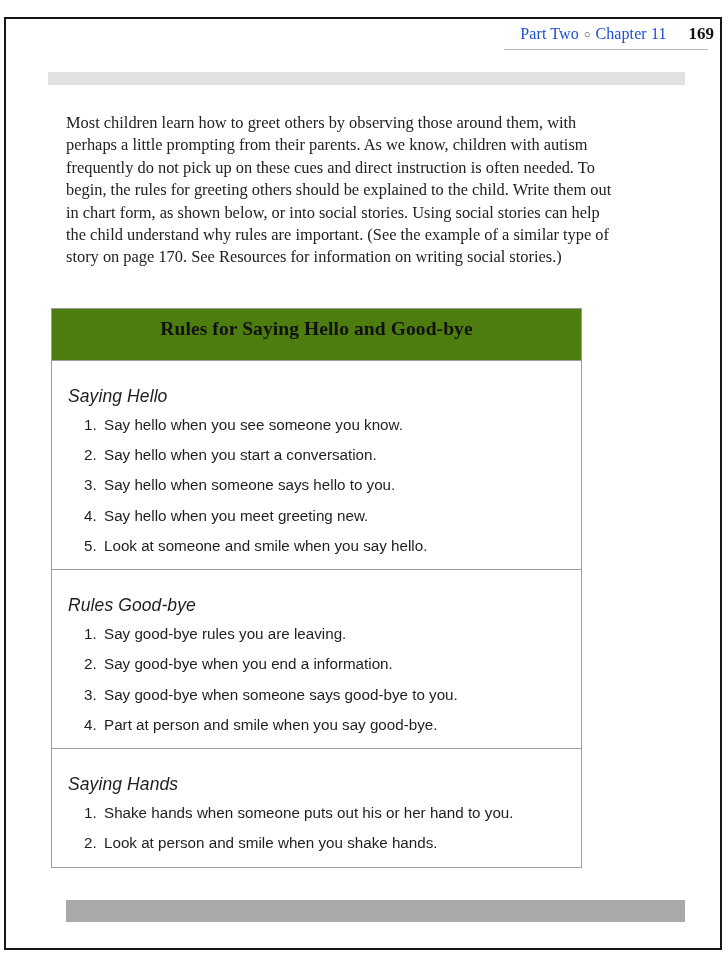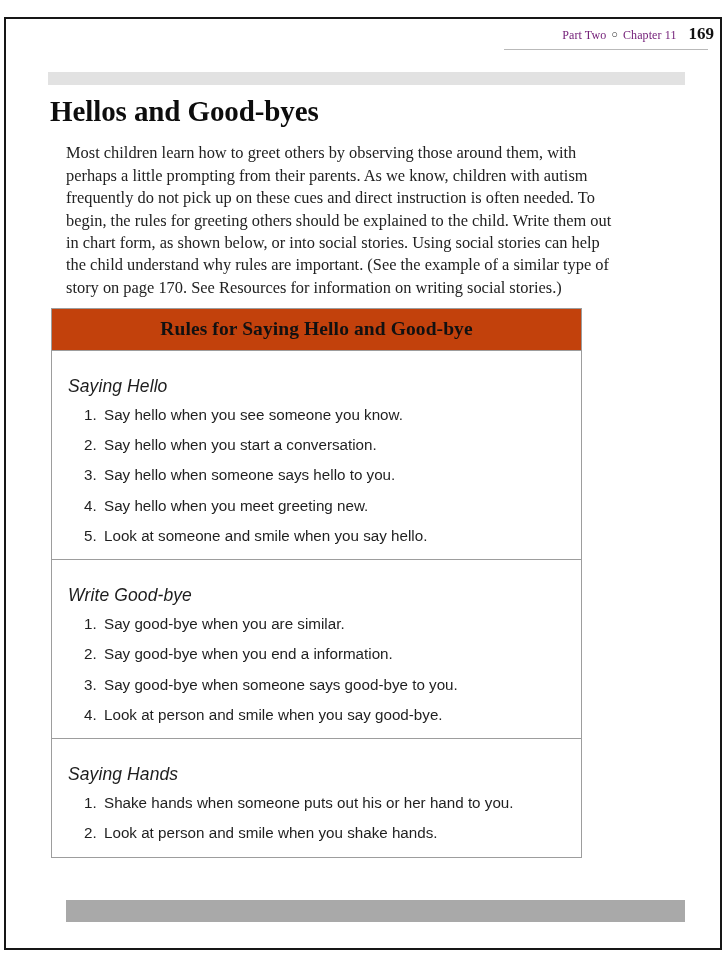--- a/index.html
+++ b/index.html
@@ -40,37 +40,37 @@
   #running-head-inner {
     position: absolute;
     right: 14px;
     top: 0;
     display: flex;
     align-items: baseline;
     white-space: nowrap;
   }
   .rh-text {
     font-family: "Liberation Serif", serif;
-    font-size: 12px;
-    color: #701a75;
+    font-size: 16px;
+    color: #1d4ed8;
     letter-spacing: 0.1px;
   }
   .rh-bullet {
     font-size: 11px;
     color: #2a2a2a;
     margin: 0 5px;
     position: relative;
     top: -1px;
   }
   .rh-folio {
     font-family: "Liberation Serif", serif;
     font-size: 17px;
     font-weight: bold;
     color: #111111;
-    margin-left: 12px;
+    margin-left: 22px;
   }
   #running-head-rule {
     position: absolute;
     left: 504px;
     top: 49px;
     width: 204px;
     height: 1px;
     background: #b9b9b9;
   }
 
@@ -124,24 +124,24 @@
   #rules-table {
     position: absolute;
     left: 51px;
     top: 308px;
     width: 531px;
     box-sizing: border-box;
     border: 1px solid #9d9d9d;
     background: #ffffff;
   }
   #rules-table-header {
-    background: #c2410c;
+    background: #4d7c0f;
     border-bottom: 1px solid #9d9d9d;
     text-align: center;
-    padding: 9px 10px 10px 10px;
+    padding: 9px 10px 20px 10px;
   }
   #rules-table-title {
     font-family: "Liberation Serif", serif;
     font-size: 19.5px;
     font-weight: bold;
     color: #111111;
     letter-spacing: 0.1px;
   }
 
   .rules-section {
@@ -196,21 +196,20 @@
     <span class="rh-bullet">○</span>
     <span class="rh-text">Chapter 11</span>
     <span class="rh-folio">169</span>
   </div>
 </div>
 <div id="running-head-rule"></div>
 
 <div id="top-bar"></div>
 
 <div id="content">
-  <h1 id="page-title">Hellos and Good-byes</h1>
   <p id="intro-paragraph">Most children learn how to greet others by observing those around them, with perhaps a little prompting from their parents. As we know, children with autism frequently do not pick up on these cues and direct instruction is often needed. To begin, the rules for greeting others should be explained to the child. Write them out in chart form, as shown below, or into social stories. Using social stories can help the child understand why rules are important. (See the example of a similar type of story on page 170. See Resources for information on writing social stories.)</p>
 </div>
 
 <div id="rules-table">
   <div id="rules-table-header">
     <span id="rules-table-title">Rules for Saying Hello and Good-bye</span>
   </div>
   <div id="rules-sections">
       <div class="rules-section">
         <div class="section-heading">Saying Hello</div>
@@ -231,37 +230,37 @@
             <span class="rule-number">4.</span>
             <span class="rule-text">Say hello when you meet greeting new.</span>
           </li>
           <li class="rule-item">
             <span class="rule-number">5.</span>
             <span class="rule-text">Look at someone and smile when you say hello.</span>
           </li>
         </ul>
       </div>
       <div class="rules-section">
-        <div class="section-heading">Write Good-bye</div>
+        <div class="section-heading">Rules Good-bye</div>
         <ul class="rules-list">
           <li class="rule-item">
             <span class="rule-number">1.</span>
-            <span class="rule-text">Say good-bye when you are similar.</span>
+            <span class="rule-text">Say good-bye rules you are leaving.</span>
           </li>
           <li class="rule-item">
             <span class="rule-number">2.</span>
             <span class="rule-text">Say good-bye when you end a information.</span>
           </li>
           <li class="rule-item">
             <span class="rule-number">3.</span>
             <span class="rule-text">Say good-bye when someone says good-bye to you.</span>
           </li>
           <li class="rule-item">
             <span class="rule-number">4.</span>
-            <span class="rule-text">Look at person and smile when you say good-bye.</span>
+            <span class="rule-text">Part at person and smile when you say good-bye.</span>
           </li>
         </ul>
       </div>
       <div class="rules-section">
         <div class="section-heading">Saying Hands</div>
         <ul class="rules-list">
           <li class="rule-item">
             <span class="rule-number">1.</span>
             <span class="rule-text">Shake hands when someone puts out his or her hand to you.</span>
           </li>

